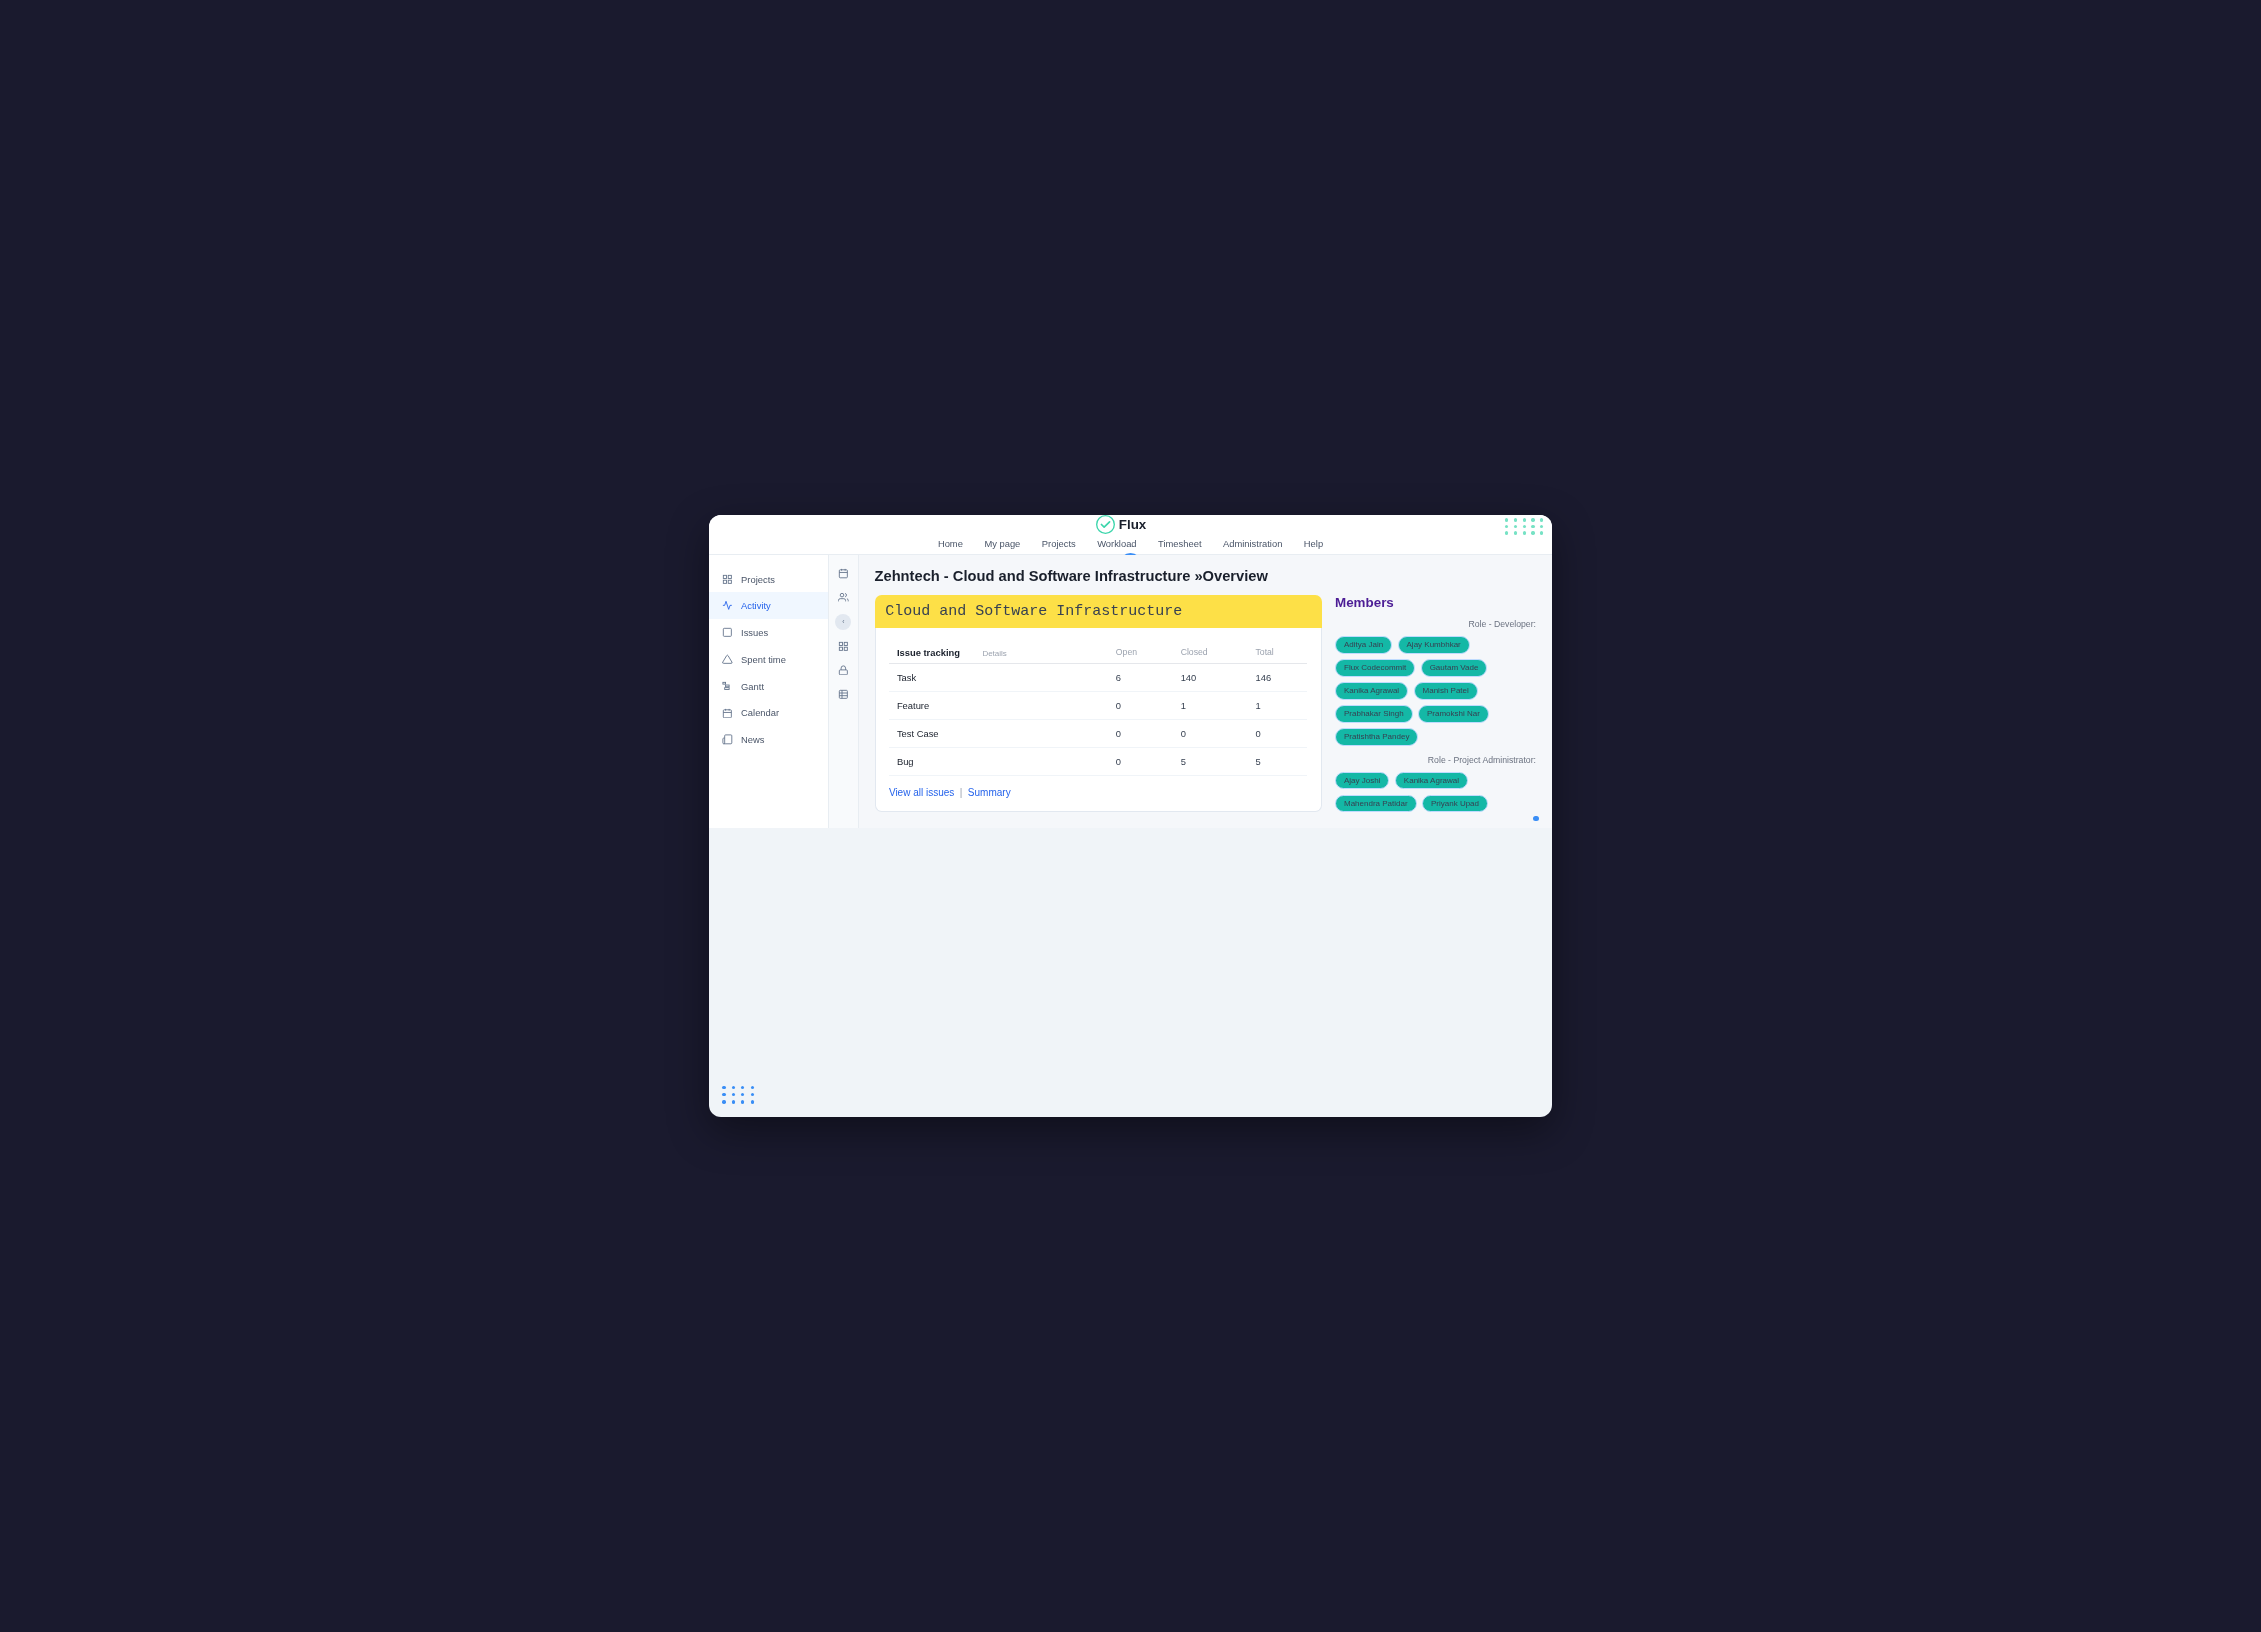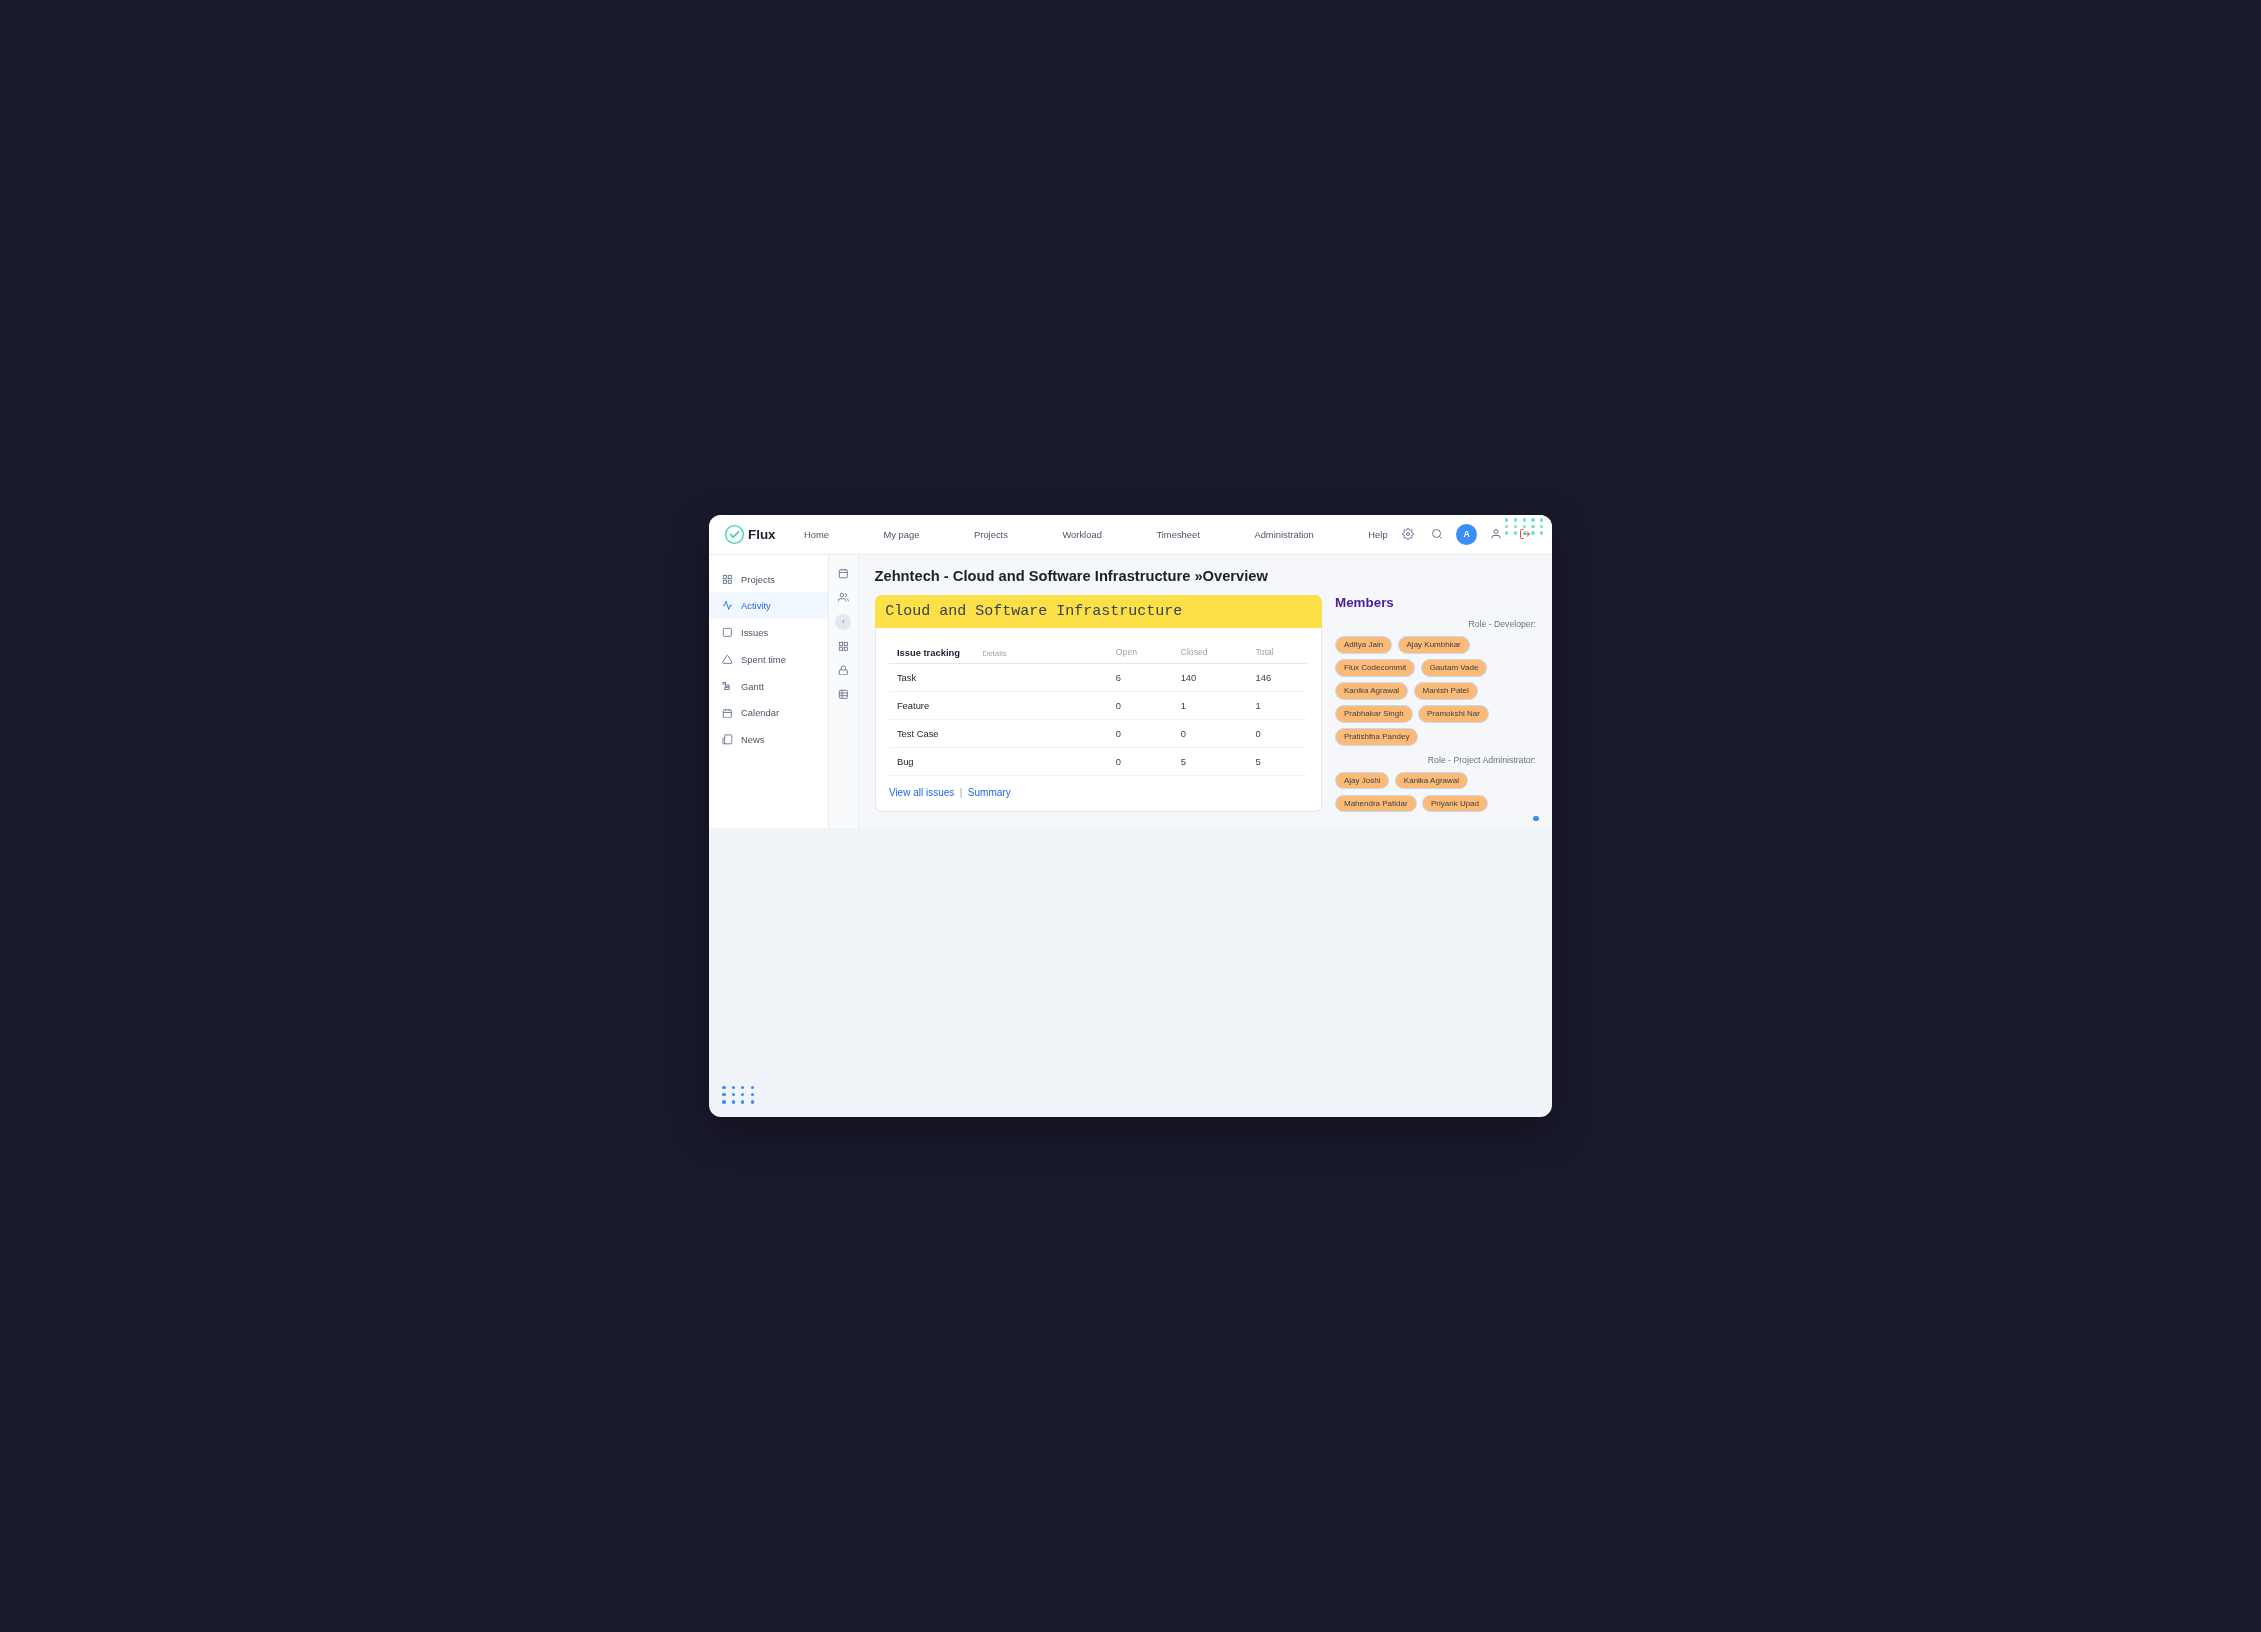--- a/index.html
+++ b/index.html
@@ -26,20 +26,21 @@
 
     
     .top-nav {
       background: #ffffff;
       height: 40px;
       display: flex;
       align-items: center;
       padding: 0 16px;
       border-bottom: 0.7px solid #e8edf2;
       gap: 0;
+      flex-direction: column;
     }
 
     .logo {
       display: flex;
       align-items: center;
       gap: 4px;
       margin-right: 19px;
     }
     .logo-icon {
       width: 19px;
@@ -317,21 +318,21 @@
     }
 
     .member-tags {
       display: flex;
       flex-wrap: wrap;
       gap: 5.4px;
       margin-bottom: 2.7px;
     }
 
     .member-tag {
-      background: #fdba74;
+      background: #14b8a6;
       border: 0.7px solid #bfdbfe;
       border-radius: 13.4px;
       padding: 3.3px 8px;
       font-size: 8px;
       color: #374151;
       cursor: pointer;
       white-space: nowrap;
     }
 
     

